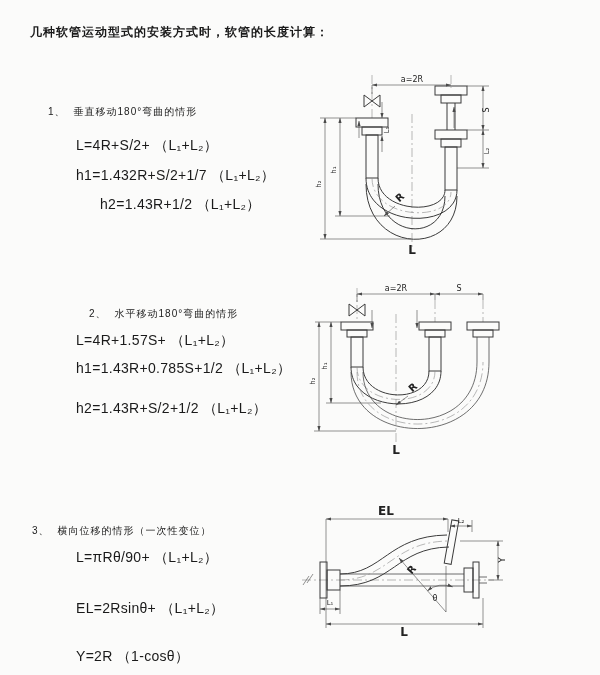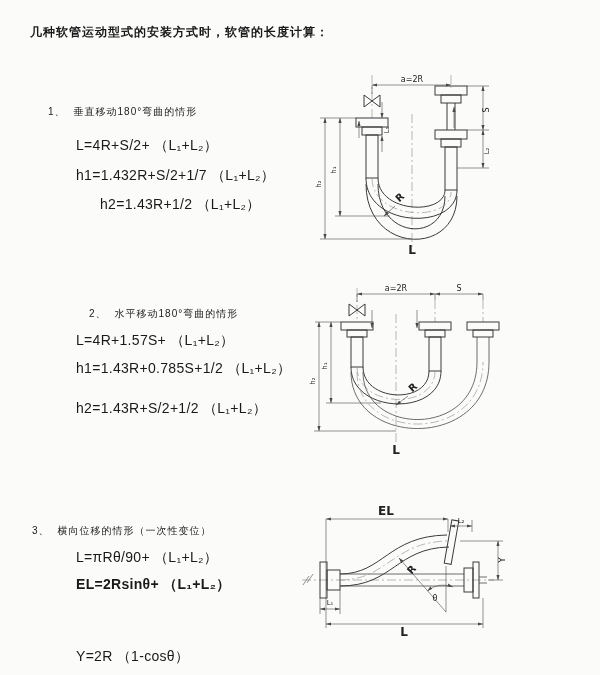--- a/index.html
+++ b/index.html
@@ -42,21 +42,21 @@
 </div>
 <div class="abs formula" style="left:76px;top:332px;">L=4R+1.57S+ （L₁+L₂）</div>
 <div class="abs formula" style="left:76px;top:360px;">h1=1.43R+0.785S+1/2 （L₁+L₂）</div>
 <div class="abs formula" style="left:76px;top:388px;margin-top:12px;">h2=1.43R+S/2+1/2 （L₁+L₂）</div>
 
 <div class="abs sec-head" style="left:32px;top:524px;">
   <span class="num">3、</span><span>横向位移的情形（一次性变位）</span>
 </div>
 <div class="abs formula" style="left:76px;top:549px;">L=πRθ/90+ （L₁+L₂）</div>
 <div class="abs formula" style="left:76px;top:604px;margin-top:44px;">Y=2R （1-cosθ）</div>
-<div class="abs formula" style="left:76px;top:576px;font-weight:bold;">EL=2Rsinθ+ （L₁+L₂）</div>
+<div class="abs formula" style="left:76px;top:600px;">EL=2Rsinθ+ （L₁+L₂）</div>
 
 <svg style="left:315px;top:72px;" width="278" height="192" viewBox="0 0 278 192">
   <defs>
     <marker id="d1-ar" viewBox="0 0 10 6" refX="9.5" refY="3" markerWidth="9" markerHeight="6" orient="auto-start-reverse">
       <path d="M0,0 L10,3 L0,6 Z" fill="#4a4a4a"></path>
     </marker>
     <pattern id="d1-h" width="3.5" height="3.5" patternUnits="userSpaceOnUse">
       <path d="M0,3.5 L3.5,0 M0,0 L3.5,3.5" stroke="#666" stroke-width="0.45"></path>
     </pattern>
   </defs>

